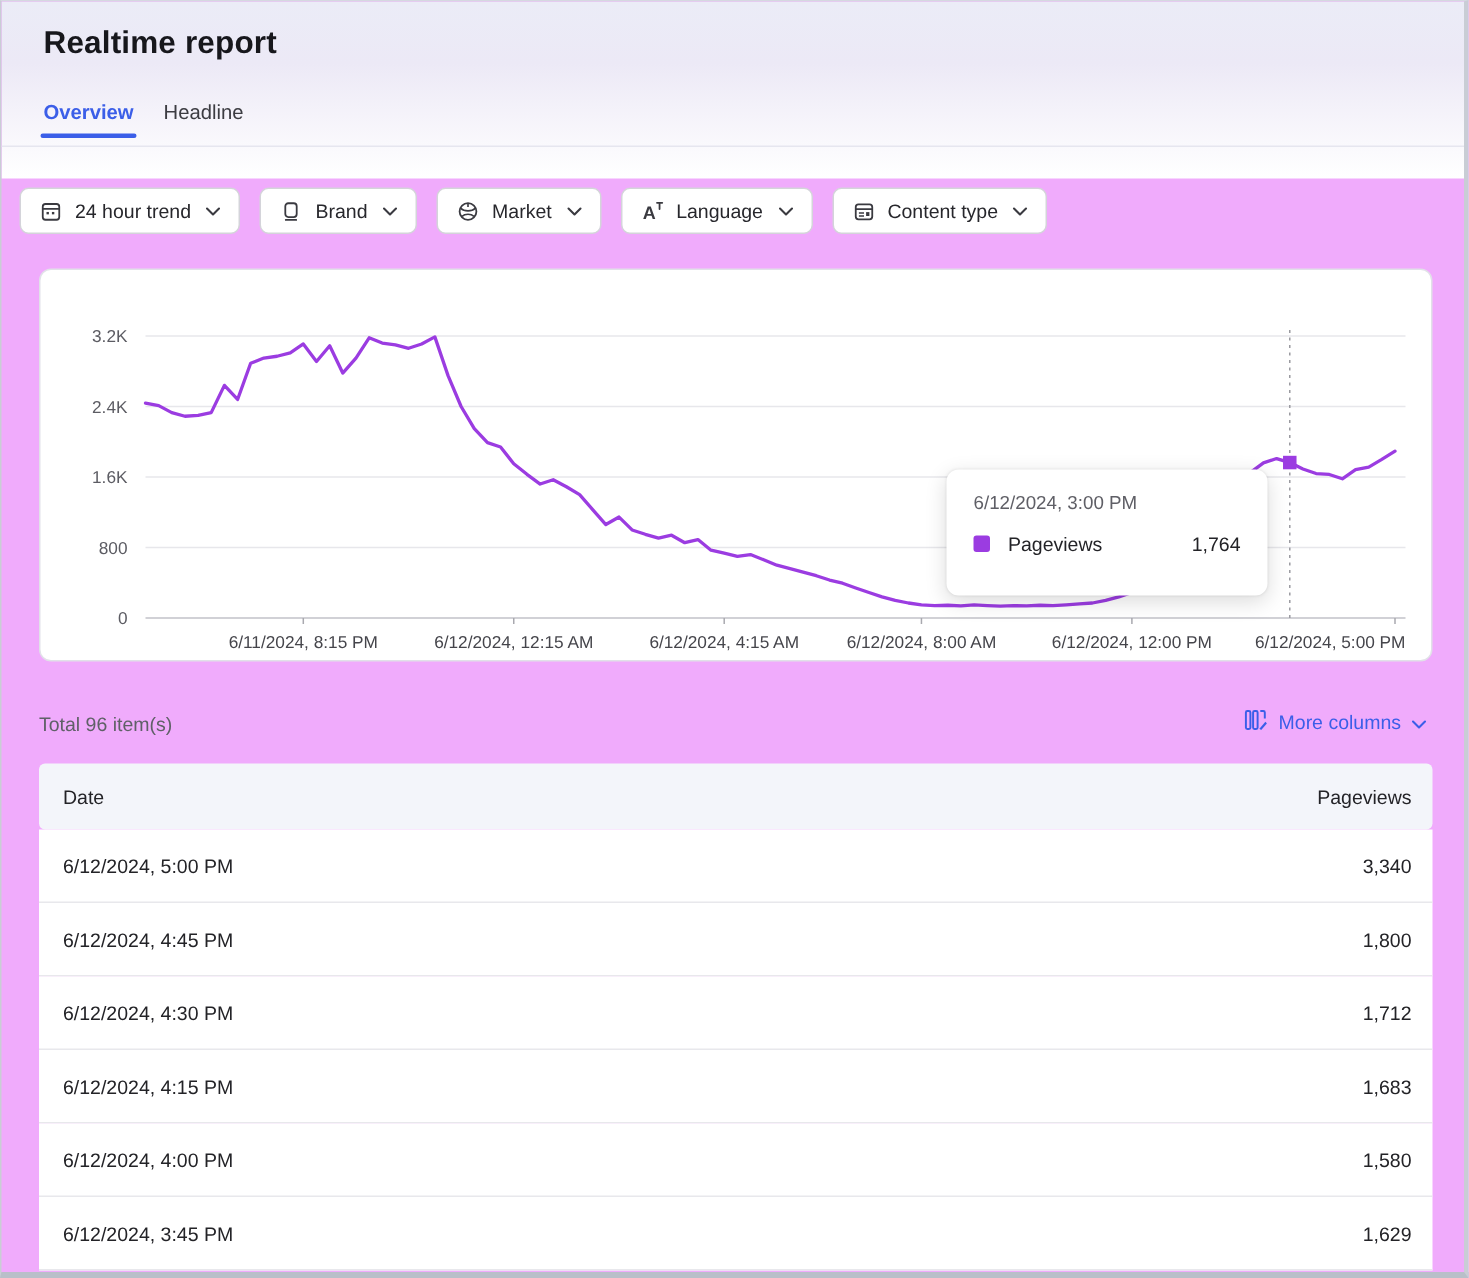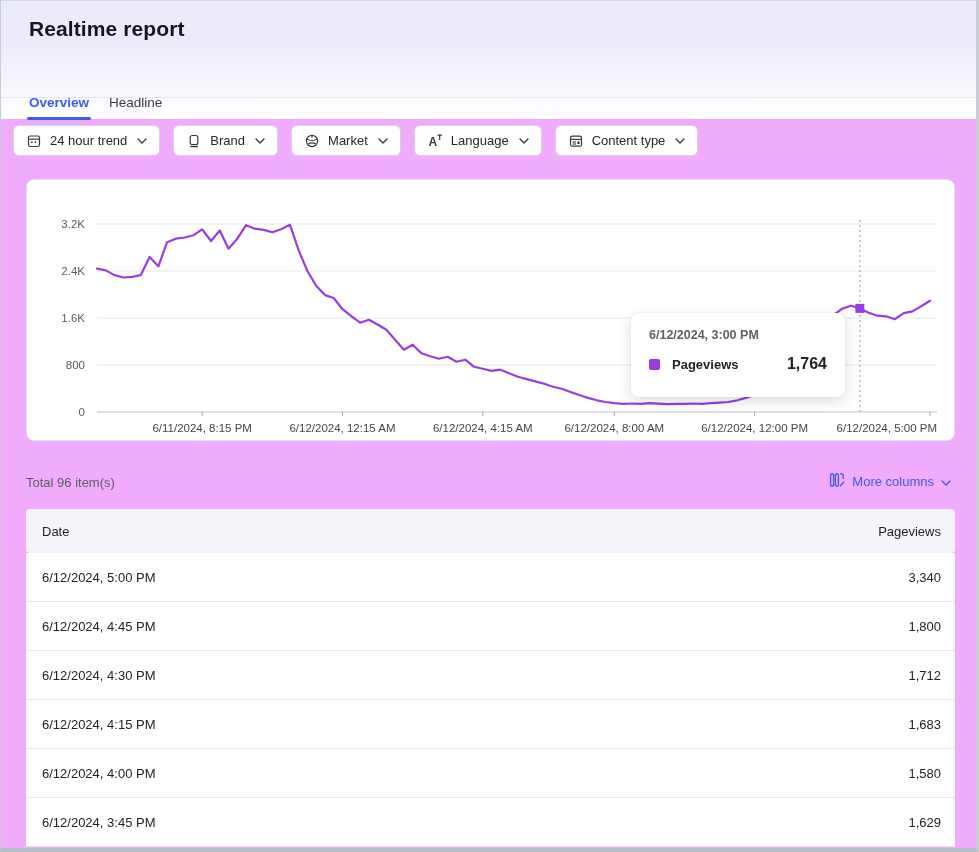--- a/index.html
+++ b/index.html
@@ -1,37 +1,37 @@
 <!DOCTYPE html>
 <html><head>
 <meta charset="utf-8">
 <style>
   html,body{margin:0;padding:0;}
   body{width:979px;height:852px;font-family:"Liberation Sans",sans-serif;background:#fff;position:relative;overflow:hidden;}
   .frame{position:absolute;inset:0;box-sizing:border-box;border-top:1px solid #d5d8e0;border-left:1px solid #c9cdd5;border-right:3px solid #c9cdd5;border-bottom:4px solid #b9bfc9;background:#f0abfc;overflow:hidden;}
   .hero-bg{position:absolute;top:0;left:0;right:0;height:118px;background:linear-gradient(180deg,#ebecf7 0%,#ece9f6 35%,#fbfafd 85%,#ffffff 100%);}
   .page-title{position:absolute;left:28px;top:16px;font-size:21px;font-weight:700;color:#17171c;letter-spacing:.1px;}
   .tabs{position:absolute;left:28px;top:66px;display:flex;gap:20px;}
-  .tab{font-size:13.5px;color:#3c3c42;padding-bottom:10px;position:relative;cursor:default;margin-top:28px;}
+  .tab{font-size:13.5px;color:#3c3c42;padding-bottom:10px;position:relative;cursor:default;}
   .tab.active{color:#3b5ee8;font-weight:600;}
   .tab-underline{position:absolute;left:-2px;right:-2px;bottom:0;height:3px;border-radius:3px;background:#3b5ee8;}
   .tabstrip-divider{position:absolute;left:0;right:0;top:96px;height:1px;background:#e6e6ef;}
   .filters{position:absolute;left:12px;top:124px;display:flex;gap:13px;}
   .filter-btn{height:31px;display:flex;align-items:center;gap:8px;padding:0 12px;background:#fff;border:1px solid #d4d4da;border-radius:6px;font-size:13px;color:#27272c;box-sizing:border-box;}
   .filter-btn svg{display:block;}
   .chev{margin-left:2px;}
   .chart-card{position:absolute;left:25px;top:178px;width:929px;height:262px;background:#fff;border:1px solid #e1e1e8;border-radius:8px;box-sizing:border-box;}
   .chart-svg{position:absolute;left:0;top:0;}
   .chart-svg text{font-family:"Liberation Sans",sans-serif;}
-  .tooltip{position:absolute;left:604px;top:133px;width:214px;height:84px;background:#fff;border-radius:8px;box-shadow:0 4px 14px rgba(0,0,0,.14),0 0 2px rgba(0,0,0,.08);box-sizing:border-box;padding:15px 18px 0 18px;font-weight:bold;}
+  .tooltip{position:absolute;left:604px;top:133px;width:214px;height:84px;background:#fff;border-radius:8px;box-shadow:0 4px 14px rgba(0,0,0,.14),0 0 2px rgba(0,0,0,.08);box-sizing:border-box;padding:15px 18px 0 18px;}
   .tooltip-date{font-size:12.5px;color:#5f5f66;}
   .tooltip-row{display:flex;align-items:center;margin-top:13px;}
   .tooltip-swatch{width:11px;height:11px;border-radius:2px;background:#9b3ce1;flex:0 0 auto;}
   .tooltip-series{font-size:13px;color:#232327;margin-left:12px;}
-  .tooltip-value{font-size:16px;color:#232327;margin-left:auto;}
+  .tooltip-value{font-size:13px;color:#232327;margin-left:auto;}
   .table-meta{position:absolute;left:25px;top:474px;font-size:13px;color:#5f6067;}
   .more-columns{position:absolute;right:25px;top:471px;display:flex;align-items:center;gap:7px;font-size:13px;color:#3b5ee8;cursor:default;}
   .table{position:absolute;left:25px;top:508px;width:929px;}
   .thead{display:flex;align-items:center;height:44px;background:#f3f5fa;border-radius:4px;font-size:13px;font-weight:400;color:#232327;}
   .th-date{padding-left:16px;}
   .th-views{margin-left:auto;padding-right:14px;}
   .trow{display:flex;align-items:center;height:48px;border-bottom:1px solid #e8e8ec;font-size:13px;color:#232327;background:#fff;}
   .td.date{padding-left:16px;}
   .td.views{margin-left:auto;padding-right:14px;}
 </style>

